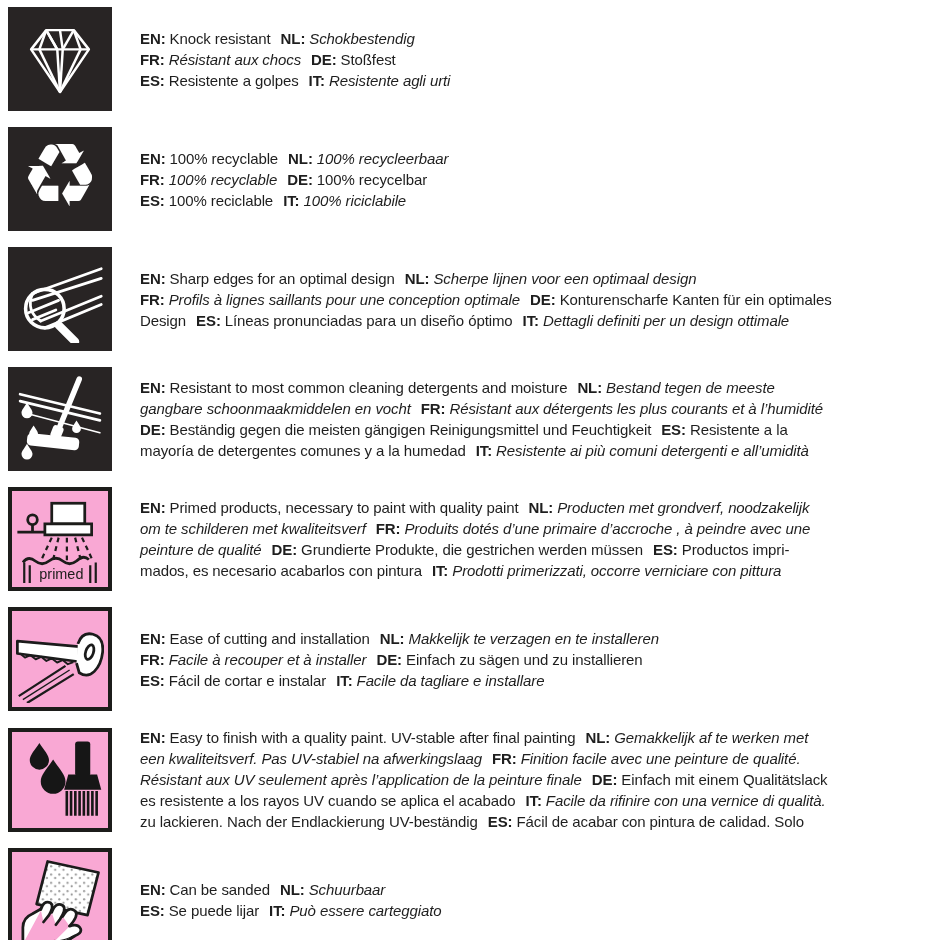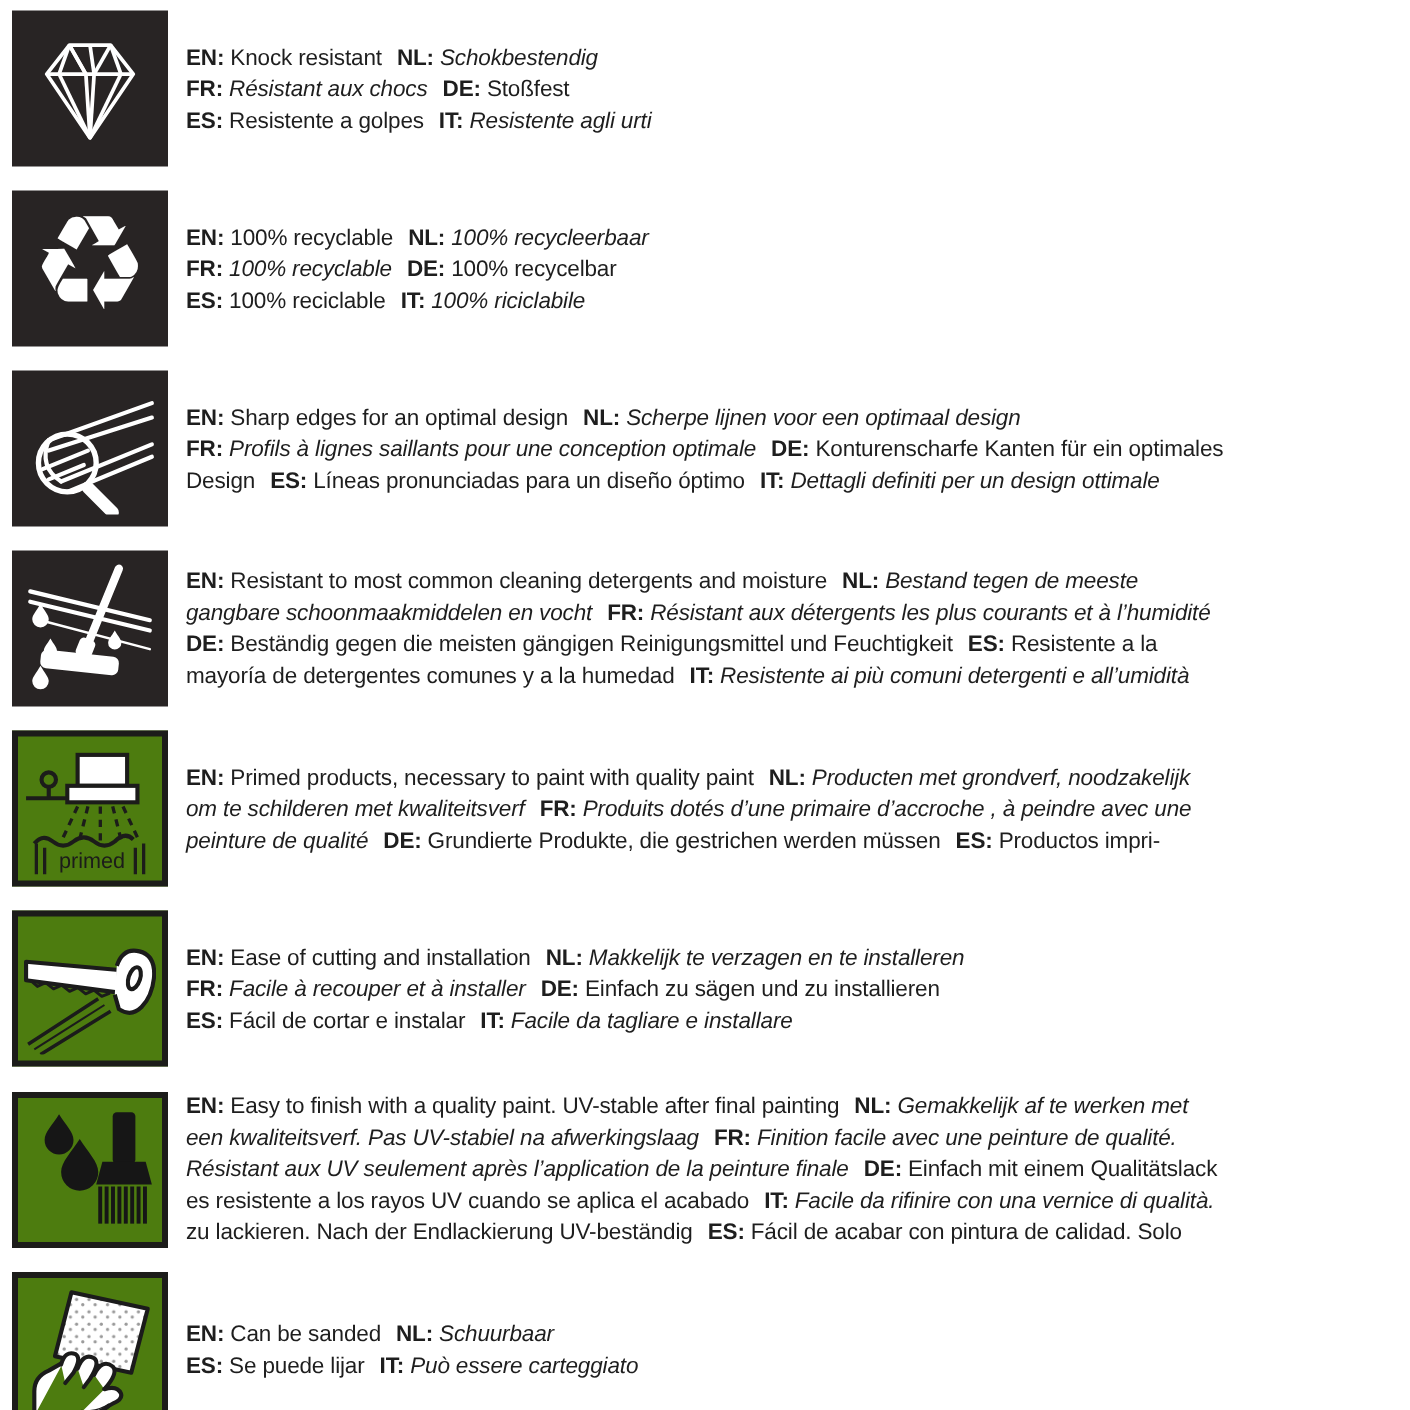--- a/index.html
+++ b/index.html
@@ -7,29 +7,29 @@
     width:940px;height:940px;overflow:hidden;background:#ffffff;
     font-family:"Liberation Sans",sans-serif;color:#1e1e1e;
   }
   #feature-list{padding:7px 0 0 8px;}
   .row{display:flex;align-items:center;margin-bottom:16px;}
   .icon{
     width:104px;height:104px;flex:0 0 auto;box-sizing:border-box;
     display:flex;align-items:center;justify-content:center;
   }
   .icon.dark{background:#282424;}
-  .icon.light{background:#4d7c0f;border:4px solid #1c1c1a;}
+  .icon.light{background:#f9a8d4;border:4px solid #1c1c1a;}
   .icon svg{display:block;}
   .icon.dark svg{width:88px;height:88px;}
   .icon.light svg{width:88px;height:88px;}
   .recycle-glyph{
     font-family:"DejaVu Sans",sans-serif;color:#ffffff;
     font-size:88px;line-height:1;transform:translateY(-3px);
   }
-  .text{margin-left:12px;font-size:15px;line-height:21px;width:796px;letter-spacing:-0.1px;}
+  .text{margin-left:28px;font-size:15px;line-height:21px;width:796px;letter-spacing:-0.1px;}
   .line{white-space:nowrap;}
   .seg{margin-right:10px;}
   .seg:last-child{margin-right:0;}
   .lbl{font-weight:bold;margin-right:4px;font-style:normal;}
   .it{font-style:italic;}
 </style>
 </head>
 <body>
 
 <div id="feature-list">
@@ -134,20 +134,21 @@
             <path d="M5,49 q4,-5 9,-1 q5,4 10,0 q5,-4 10,0 q5,4 10,0 q5,-5 9,-1"></path>
             <path d="M6,49 V64 M10,51 V64 M54,51 V64 M58,49 V64" stroke-width="1.6"></path>
           </g>
           <text x="33" y="61" font-size="10.5" text-anchor="middle" fill="#1c1c1a" font-family="Liberation Sans, sans-serif">primed</text>
         </svg>
       </div>
       <div class="text">
         <div class="line"><span class="seg"><span class="lbl">EN:</span>Primed products, necessary to paint with quality paint</span><span class="seg it"><span class="lbl">NL:</span>Producten met grondverf, noodzakelijk</span></div>
         <div class="line"><span class="seg it">om te schilderen met kwaliteitsverf</span><span class="seg it"><span class="lbl">FR:</span>Produits dotés d’une primaire d’accroche , à peindre avec une</span></div>
         <div class="line"><span class="seg it">peinture de qualité</span><span class="seg"><span class="lbl">DE:</span>Grundierte Produkte, die gestrichen werden müssen</span><span class="seg"><span class="lbl">ES:</span>Productos impri-</span></div>
+        <div class="line"><span class="seg">mados, es necesario acabarlos con pintura</span><span class="seg it"><span class="lbl">IT:</span>Prodotti primerizzati, occorre verniciare con pittura</span></div>
       </div>
     </div>
     <div class="row">
       <div class="icon light">
         <svg viewBox="0 0 64 64">
           <g stroke="#1b1b1b" stroke-width="2" fill="none" stroke-linejoin="round">
             <path d="M2,59 L36,37 M8,64 L42,43" stroke-width="1.7"></path>
             <path d="M5,61.5 L39,40" stroke-width="1"></path>
             <path d="M1,19 L46,23 L46,34 L1,28 Z" fill="#ffffff"></path>
             <path d="M3,28 l3.5,3 4,-1.8 3.8,3 4,-1.8 3.8,3 4,-1.8 3.8,3 4,-1.8 3.8,3 4,-1.6" stroke-width="1.4"></path>

